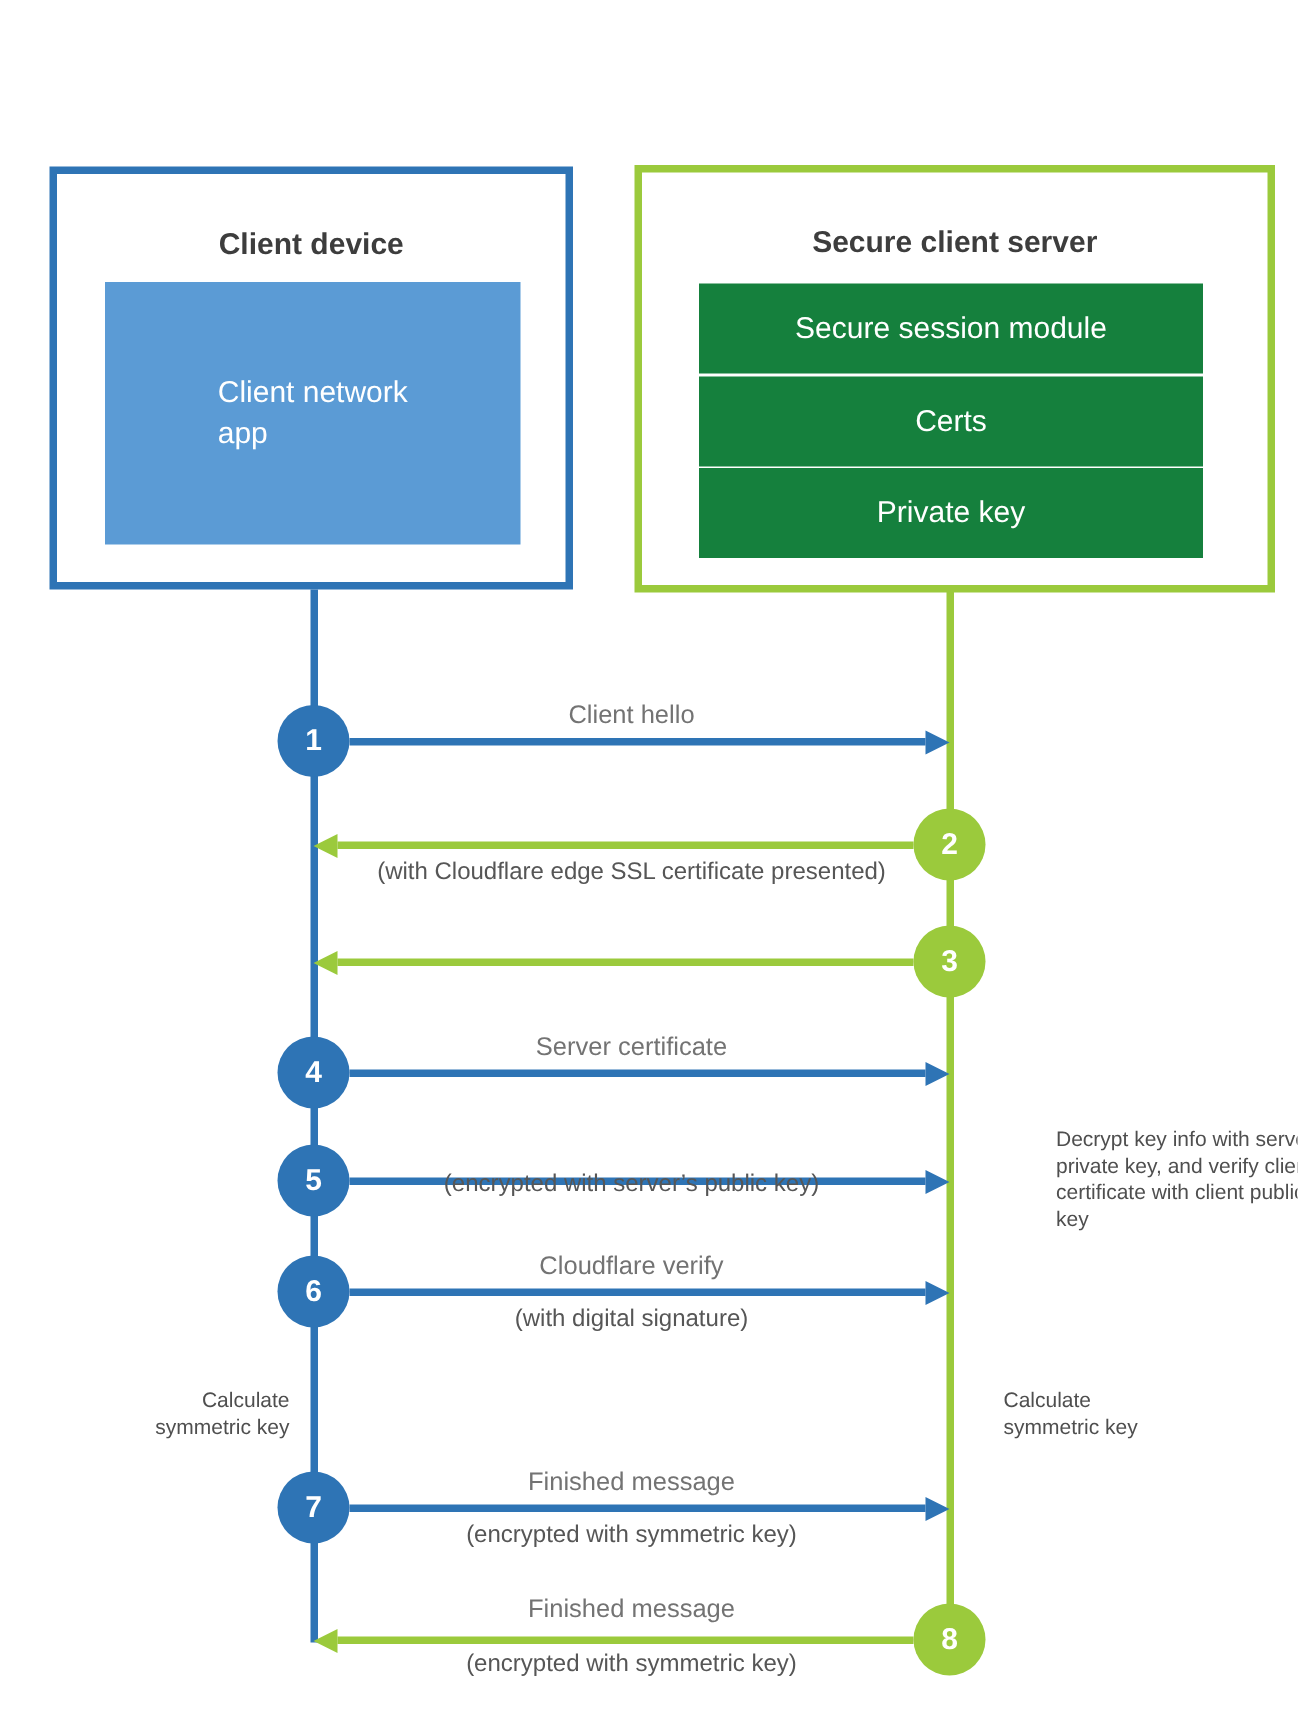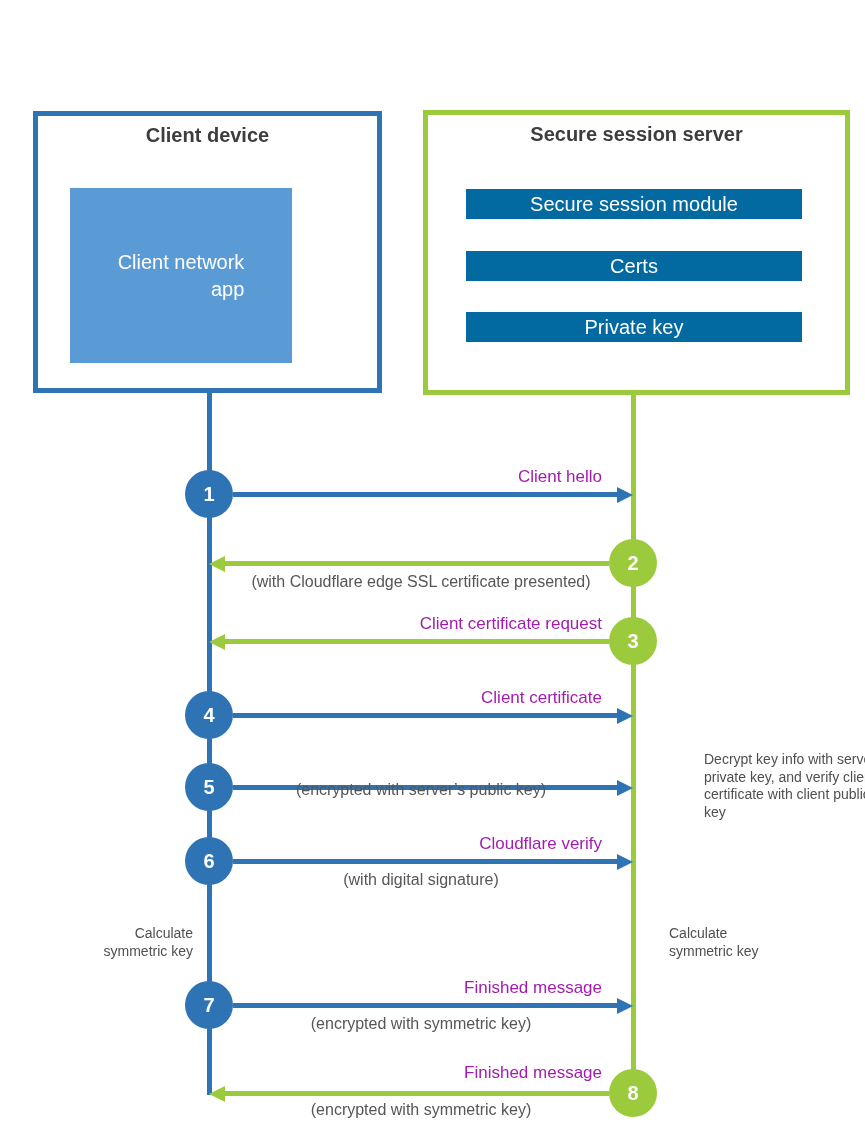--- a/index.html
+++ b/index.html
@@ -9,34 +9,34 @@
   .diagram-title {
     position:absolute; left:30px; top:18px;
     font-size:27px; font-weight:300; color:#4d4d4d; letter-spacing:0.2px;
   }
 
   
   .actor-box { position:absolute; background:#fff; }
   .client-box { left:33px; top:111px; width:349px; height:282px; border:5px solid #2e74b5; }
   .server-box { left:423px; top:110px; width:427px; height:285px; border:5px solid #9bca3c; }
   .actor-title {
-    margin-top:8px; text-align:center;
+    margin-top:36px; text-align:center;
     font-size:20px; font-weight:bold; color:#3d3d3d;
   }
 
   .client-app {
-    position:absolute; left:70px; top:188px; width:222px; height:175px;
+    position:absolute; left:70px; top:188px; width:277px; height:175px;
     background:#5b9bd5; color:#ffffff; font-size:20px; line-height:27px;
-    display:flex; align-items:center; justify-content:center; text-align:right;
+    display:flex; align-items:center; justify-content:center; text-align:left;
     white-space:pre-line;
   }
 
   .server-bar {
-    position:absolute; left:466px; width:336px; height:30px;
-    background:#0369a1; color:#ffffff; font-size:20px;
+    position:absolute; left:466px; width:336px; height:60px;
+    background:#15803d; color:#ffffff; font-size:20px;
     display:flex; align-items:center; justify-content:center; text-align:center;
   }
 
   
   .lifeline { position:absolute; width:5px; }
   .lifeline.blue { left:207px; top:393px; height:702px; background:#2e74b5; }
   .lifeline.green { left:631px; top:393px; height:700px; background:#9bca3c; }
 
   
   .circle {
@@ -53,22 +53,22 @@
   .arrow.green { background:#9bca3c; left:225px; width:384px; }
   .arrow .head {
     position:absolute; width:0; height:0; top:-5.5px;
     border-top:8px solid transparent; border-bottom:8px solid transparent;
   }
   .arrow.blue .head { right:-16px; border-left:16px solid #2e74b5; }
   .arrow.green .head { left:-16px; border-right:16px solid #9bca3c; }
 
   
   .msg-label {
-    position:absolute; left:240px; width:362px; text-align:right;
-    font-size:17px; color:#a21caf;
+    position:absolute; left:240px; width:362px; text-align:center;
+    font-size:17px; color:#737373;
   }
   .msg-sub {
     position:absolute; left:240px; width:362px; text-align:center;
     font-size:16px; color:#565656;
   }
 
   
   .side-note {
     position:absolute; font-size:14px; color:#4f4f4f; line-height:17.5px;
   }
@@ -82,48 +82,47 @@
 <div class="canvas">
 
 
   <div class="actor-box client-box">
     <div class="actor-title">Client device</div>
   </div>
   <div class="client-app">Client network
 app</div>
 
   <div class="actor-box server-box">
-    <div class="actor-title">Secure session server</div>
+    <div class="actor-title">Secure client server</div>
   </div>
   <div class="server-bar" style="top:189px;">Secure session module</div>
   <div class="server-bar" style="top:251px;">Certs</div>
   <div class="server-bar" style="top:312px;">Private key</div>
 
   <div class="lifeline blue"></div>
   <div class="lifeline green"></div>
 
   <div class="msg-label" style="top:467px;">Client hello</div>
   <div class="arrow blue" style="top:492px;">
       <span class="head"></span>
     </div>
   <div class="circle blue" style="top:470px;">1</div>
 
   <div class="arrow green" style="top:561px;">
       <span class="head"></span>
     </div>
   <div class="msg-sub" style="top:573px;">(with Cloudflare edge SSL certificate presented)</div>
   <div class="circle green" style="top:539px;">2</div>
 
-  <div class="msg-label" style="top:614px;">Client certificate request</div>
   <div class="arrow green" style="top:639px;">
       <span class="head"></span>
     </div>
   <div class="circle green" style="top:617px;">3</div>
 
-  <div class="msg-label" style="top:688px;">Client certificate</div>
+  <div class="msg-label" style="top:688px;">Server certificate</div>
   <div class="arrow blue" style="top:713px;">
       <span class="head"></span>
     </div>
   <div class="circle blue" style="top:691px;">4</div>
 
   <div class="arrow blue" style="top:785px;">
       <span class="head"></span>
     </div>
   <div class="msg-sub" style="top:781px;">(encrypted with server’s public key)</div>
   <div class="circle blue" style="top:763px;">5</div>

